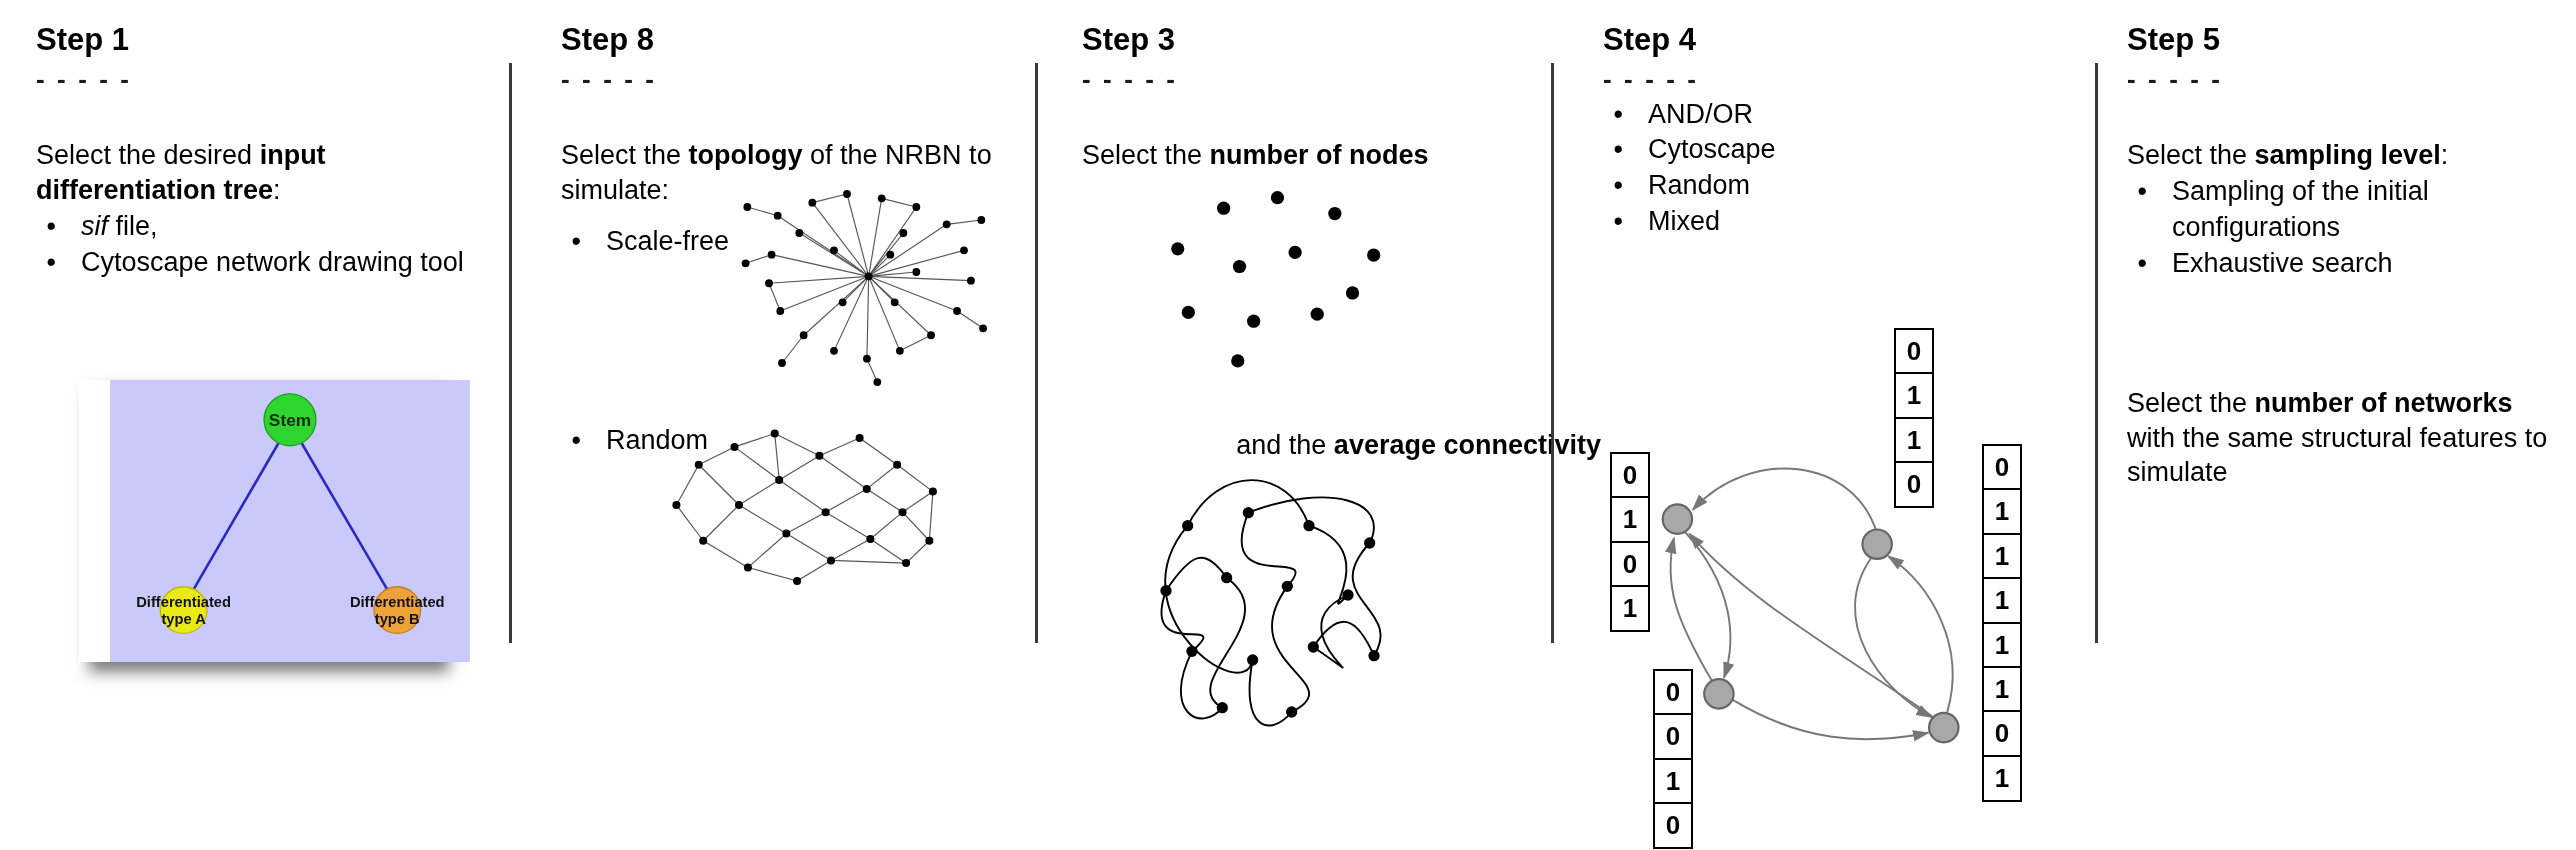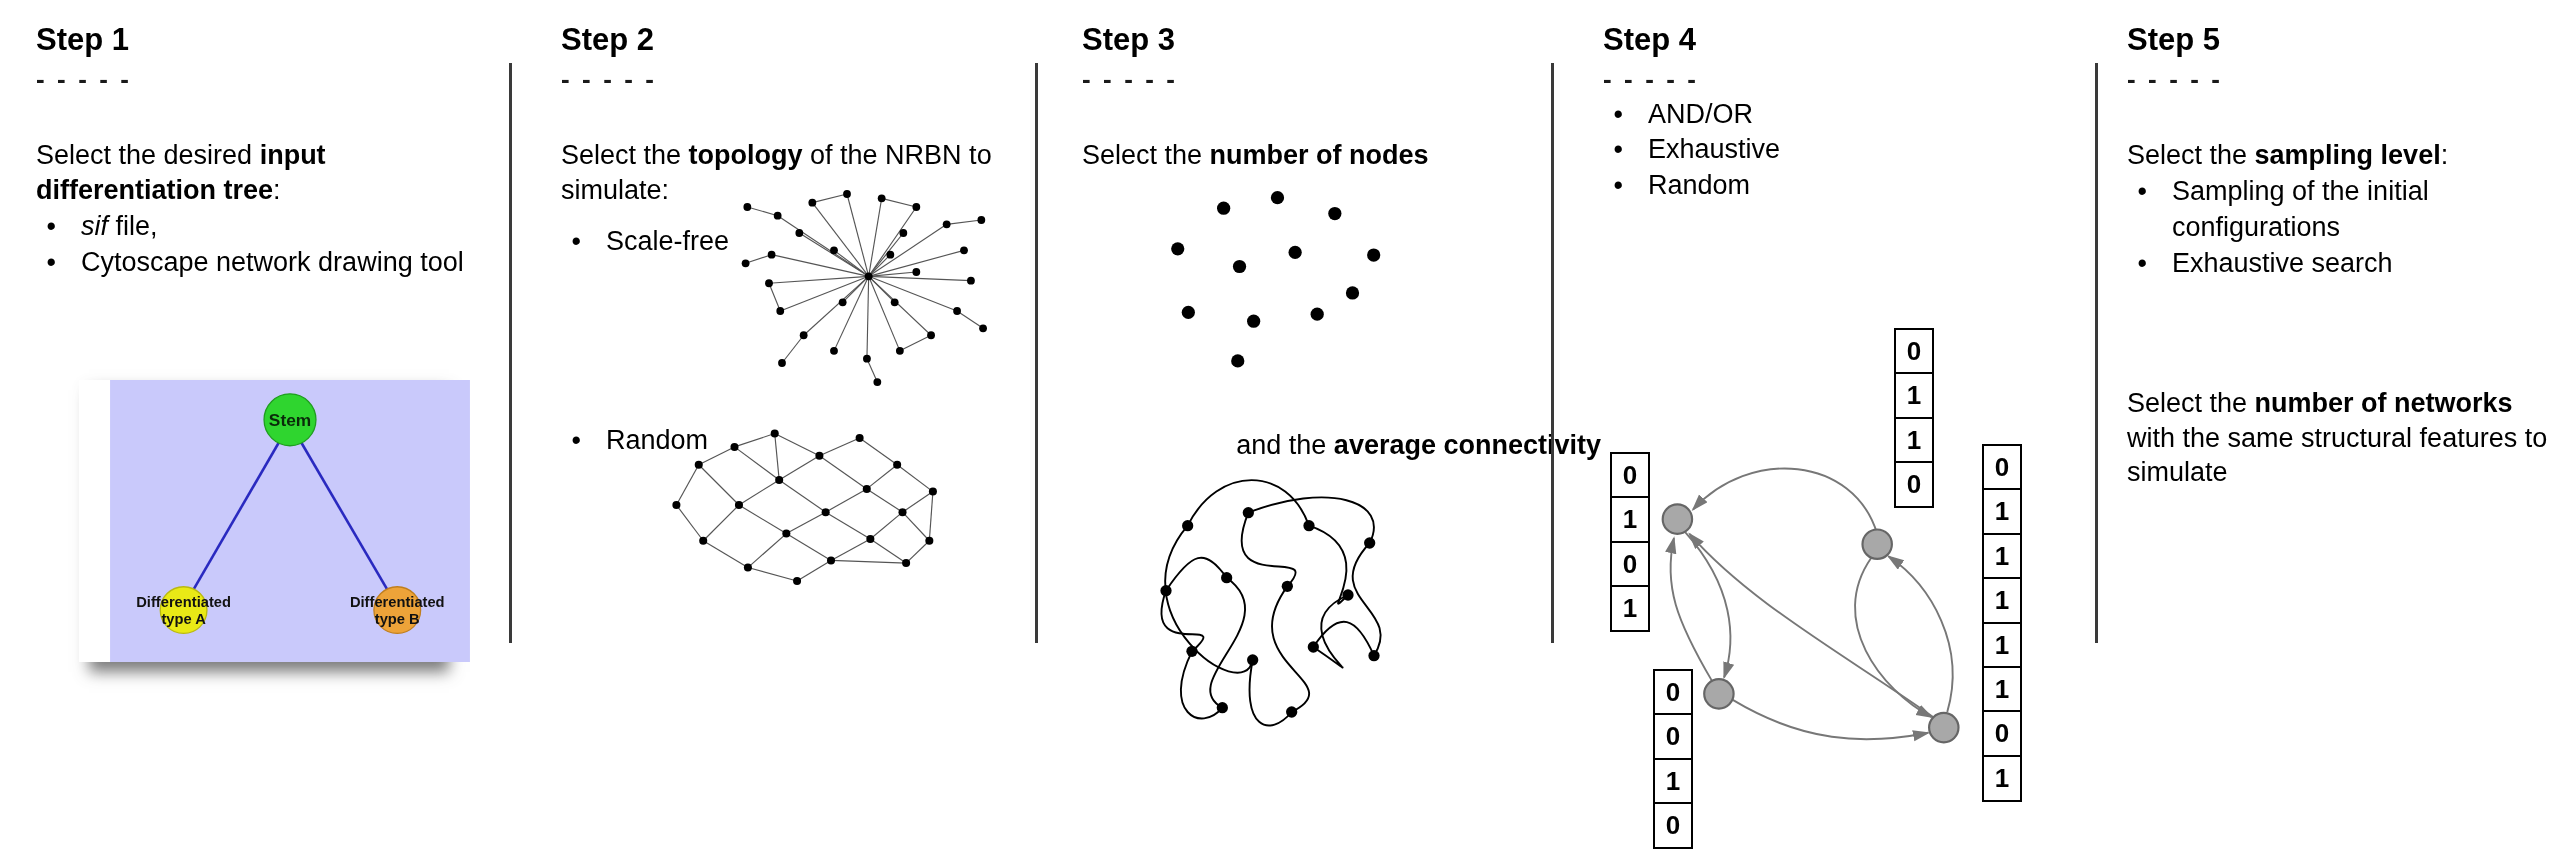--- a/index.html
+++ b/index.html
@@ -85,21 +85,21 @@
         <circle cx="332" cy="266" r="27" stroke="#c07f1e" stroke-width="1.5" fill="#eda339"></circle>
         <text x="85" y="262" class="tree-label diff-label"><tspan x="85">Differentiated</tspan><tspan x="85" dy="20">type A</tspan></text>
         <text x="332" y="262" class="tree-label diff-label"><tspan x="332">Differentiated</tspan><tspan x="332" dy="20">type B</tspan></text>
       </svg>
     </div>
   </section>
 
   <div class="vdiv" id="d1"></div>
 
   <section class="panel" id="p2">
-    <h2 class="title">Step 2</h2>
+    <h2 class="title">Step 8</h2>
     <div class="dashes">- - - - -</div>
     <p class="body intro"><span>Select the </span><b>topology</b><span> of the NRBN to simulate:</span></p>
     <div class="bullet bullet-row1"><span>Scale-free</span></div>
     <svg id="sf-net" class="sf-net" width="260" height="212" viewBox="0 0 300 240">
         <line x1="160" y1="110" x2="55" y2="40" stroke="#555" stroke-width="1.3"></line>
         <line x1="160" y1="110" x2="95" y2="25" stroke="#555" stroke-width="1.3"></line>
         <line x1="160" y1="110" x2="135" y2="15" stroke="#555" stroke-width="1.3"></line>
         <line x1="160" y1="110" x2="175" y2="20" stroke="#555" stroke-width="1.3"></line>
         <line x1="160" y1="110" x2="215" y2="30" stroke="#555" stroke-width="1.3"></line>
         <line x1="160" y1="110" x2="250" y2="50" stroke="#555" stroke-width="1.3"></line>
@@ -277,22 +277,23 @@
       </svg>
   </section>
 
   <div class="vdiv" id="d3"></div>
 
   <section class="panel" id="p4">
     <h2 class="title">Step 4</h2>
     <div class="dashes">- - - - -</div>
     <ul class="bullets">
       <li><span>AND/OR</span></li>
-      <li><span>Exhaustive</span></li>
+      <li><span>Cytoscape</span></li>
       <li><span>Random</span></li>
+      <li><span>Mixed</span></li>
     </ul>
 
     <div class="diagram">
       <svg class="bool-net" width="474" height="529" viewBox="0 0 548 611">
         <defs>
           <marker id="arrw" markerWidth="10" markerHeight="8" refX="8" refY="3" orient="auto" markerUnits="strokeWidth">
             <path d="M0,0 L9,3 L0,6 z" fill="#777"></path>
           </marker>
         </defs>
         <g stroke="#777" stroke-width="2.2" fill="none">

